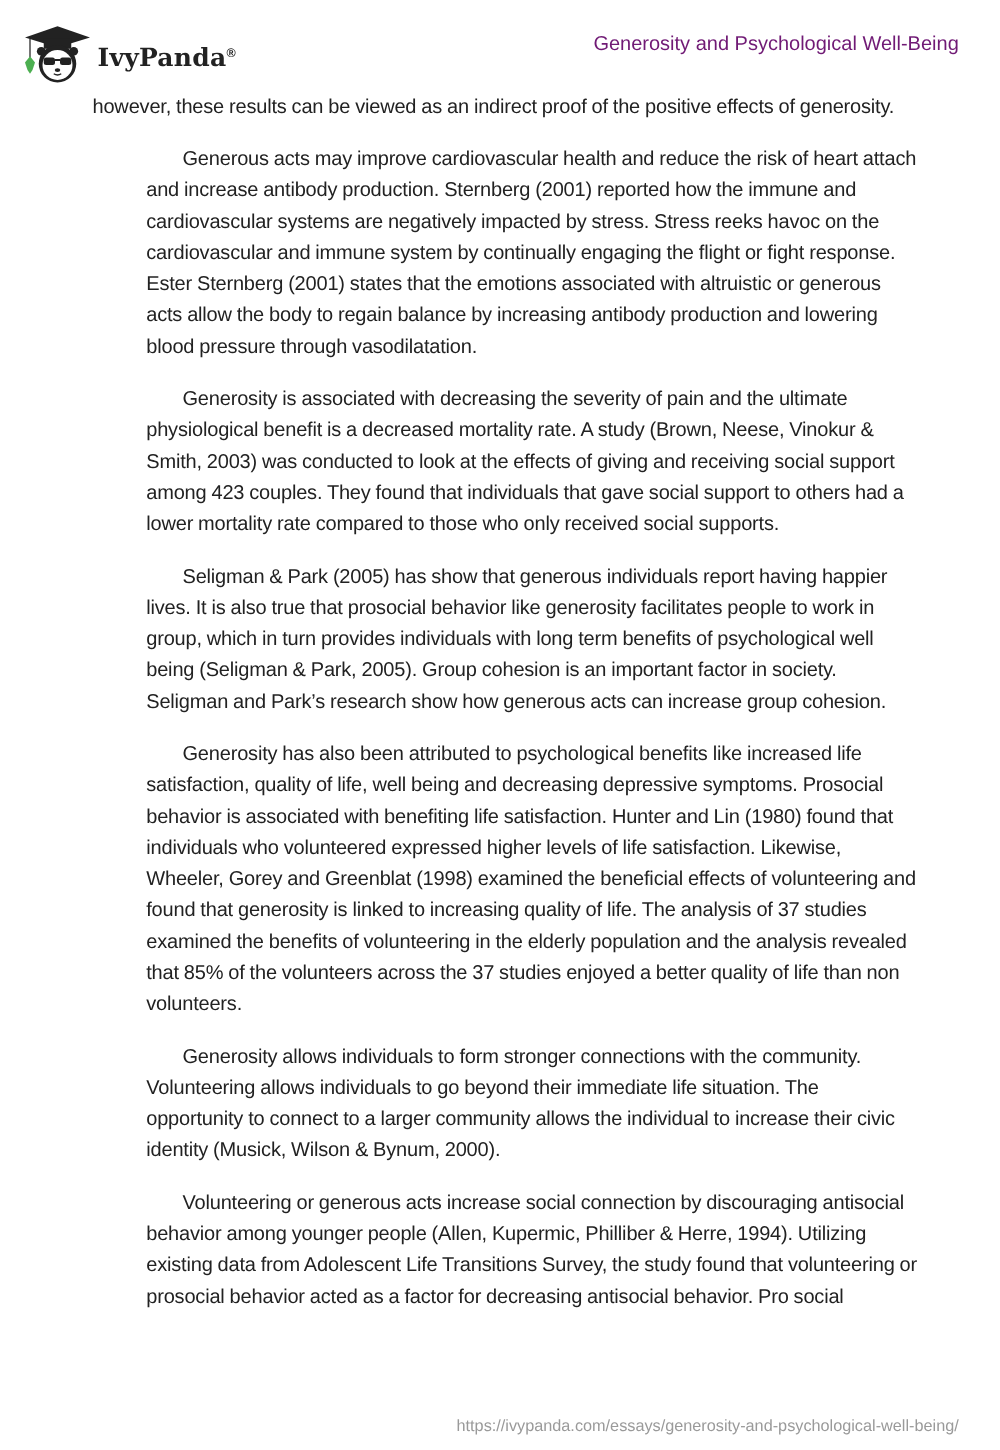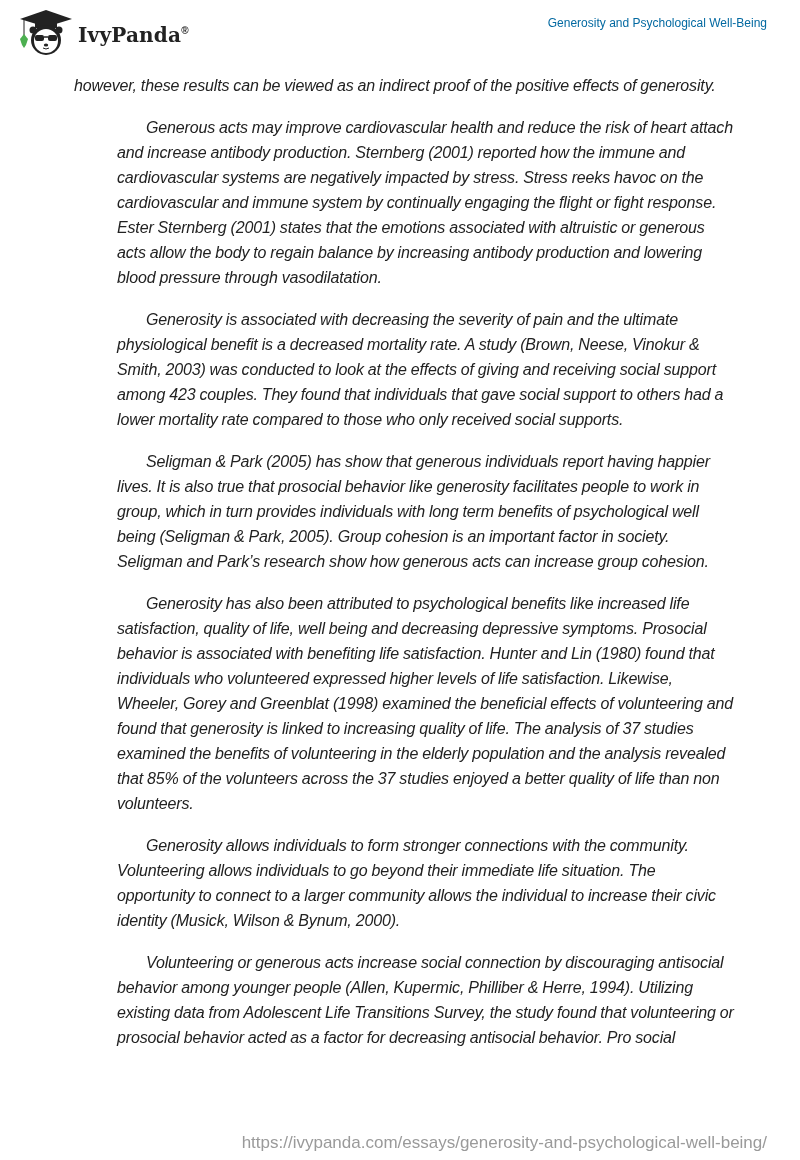--- a/index.html
+++ b/index.html
@@ -11,21 +11,21 @@
       width: 800px;
       height: 1160px;
       position: relative;
       overflow: hidden;
       font-family: "Liberation Sans", sans-serif;
       color: #222222;
     }
     .header {
       position: absolute;
       left: 0;
-      top: 0;
+      top: 11px;
       width: 800px;
       height: 60px;
     }
     .logo {
       position: absolute;
       left: 18px;
       top: 8px;
       display: flex;
       align-items: center;
       text-decoration: none;
@@ -48,51 +48,50 @@
     .logo-reg {
       font-size: 10px;
       vertical-align: super;
       font-family: "Liberation Sans", sans-serif;
       font-weight: bold;
     }
     .doc-title {
       position: absolute;
       right: 33px;
       top: 16px;
-      font-size: 12px;
-      color: #0369a1;
+      font-size: 16px;
+      color: #701a75;
       margin-left: 26px;
     }
     .content {
       position: absolute;
       left: 74px;
       top: 73px;
       width: 660px;
     }
     .para {
       margin: 0 0 17px 0;
       font-size: 16px;
       line-height: 25px;
       color: #222222;
       letter-spacing: -0.15px;
       word-spacing: -0.3px;
-      font-style: italic;
     }
     .para.indent {
       text-indent: 29px;
       margin-left: 43px;
     }
     .para.cont {
       text-indent: 0;
     }
     .footer-url {
       position: absolute;
       right: 33px;
       top: 1133px;
-      font-size: 17px;
+      font-size: 13px;
       color: #9a9a9a;
       text-decoration: none;
     }
   </style>
 </head>
 <body>
 
 <div class="header">
   <a class="logo">
     <svg class="logo-icon" viewBox="0 0 56 50">

